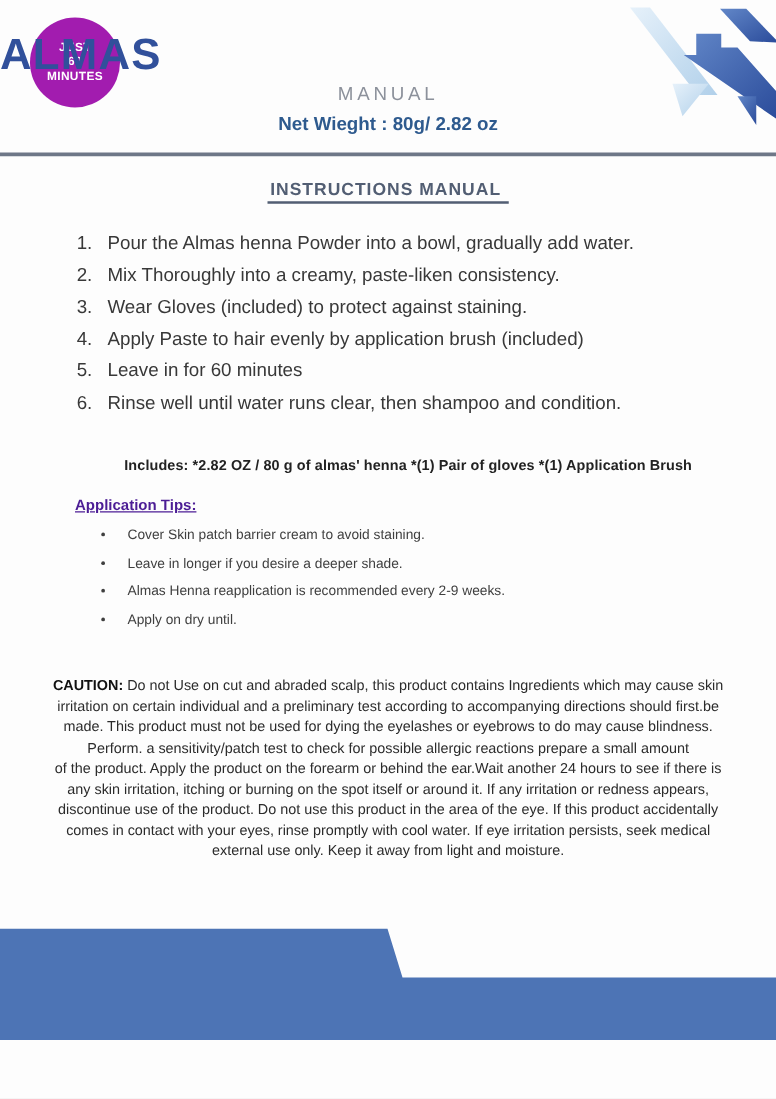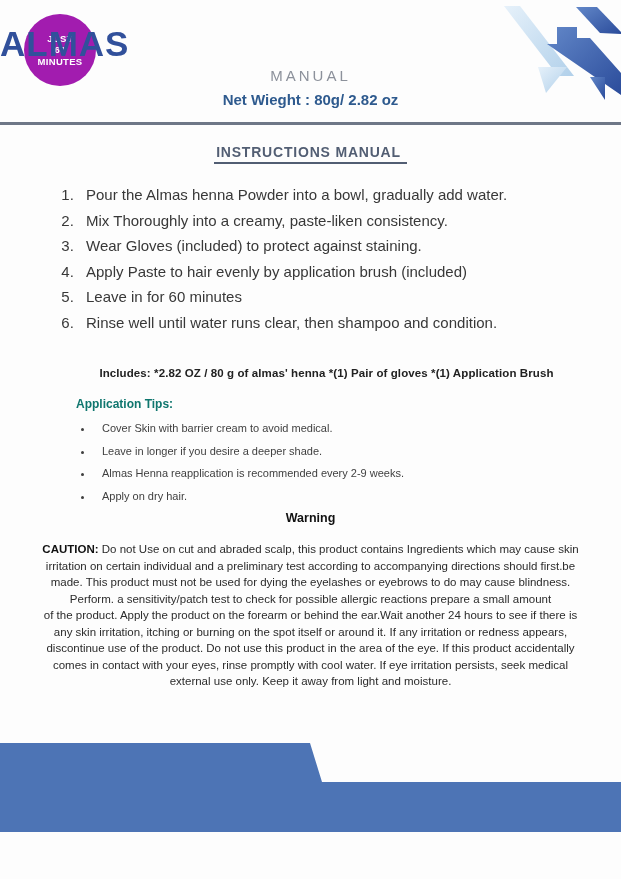--- a/index.html
+++ b/index.html
@@ -37,21 +37,21 @@
   ol.steps{
     position:absolute;left:36px;top:186px;width:560px;margin:0;padding:0 0 0 42px;
     color:#383838;font-size:15px;
   }
   ol.steps li{margin-bottom:7px;line-height:18.5px;padding-left:8px;}
   .includes{
     position:absolute;left:0;top:367px;width:100%;text-align:center;
     font-size:11.5px;font-weight:bold;color:#222222;letter-spacing:.1px;padding-left:16px;
   }
   .tips-title{
-    position:absolute;left:76px;top:397px;font-size:12px;font-weight:bold;color:#0f766e;
+    position:absolute;left:60px;top:397px;font-size:12px;font-weight:bold;color:#4c1d95;text-decoration:underline;
   }
   ul.tips{
     position:absolute;left:72px;top:422px;width:480px;margin:0;padding:0 0 0 22px;
     font-size:11px;color:#3f3f3f;
   }
   ul.tips li{margin-bottom:9px;line-height:13.5px;padding-left:8px;}
   .warning-title{
     position:absolute;left:0;top:511px;width:100%;text-align:center;
     font-size:12.5px;font-weight:bold;color:#111111;
   }
@@ -109,27 +109,26 @@
     <li>Apply Paste to hair evenly by application brush (included)</li>
     <li>Leave in for 60 minutes</li>
     <li>Rinse well until water runs clear, then shampoo and condition.</li>
   </ol>
 
   <div class="includes">Includes: *2.82 OZ / 80 g of almas' henna  *(1) Pair of gloves  *(1) Application Brush</div>
 
   <div class="tips-title">Application Tips:</div>
 
   <ul class="tips">
-    <li>Cover Skin with barrier cream to avoid medical.</li>
+    <li>Cover Skin patch barrier cream to avoid staining.</li>
     <li>Leave in longer if you desire a deeper shade.</li>
     <li>Almas Henna reapplication is recommended every 2-9 weeks.</li>
-    <li>Apply on dry hair.</li>
+    <li>Apply on dry until.</li>
   </ul>
 
-  <div class="warning-title">Warning</div>
 
   <div class="caution">
     <b>CAUTION:</b>
     <span>Do not Use on cut and abraded scalp, this product contains Ingredients which may cause skin  irritation on certain individual and a preliminary test according to accompanying directions should first.be made. This product must not be used for dying the eyelashes or eyebrows to do may cause blindness. Perform. a sensitivity/patch test to check for possible allergic reactions prepare a small amount</span>
     <br>
     <span>of the product. Apply the product on the forearm or behind the ear.Wait another 24 hours to see if there is any skin irritation, itching or burning on the spot itself or around it. If any irritation or redness appears, discontinue use of the product. Do not use this product in the area of the eye. If this product accidentally comes in contact with your eyes, rinse promptly with cool water. If eye irritation persists, seek medical external use only. Keep it away from light and moisture.</span>
   </div>
 
   <svg class="deco-bottom" viewBox="0 0 621 95" aria-hidden="true">
     <polygon points="0,3 310,3 322,42 621,42 621,92 0,92" fill="#4d74b5"></polygon>

